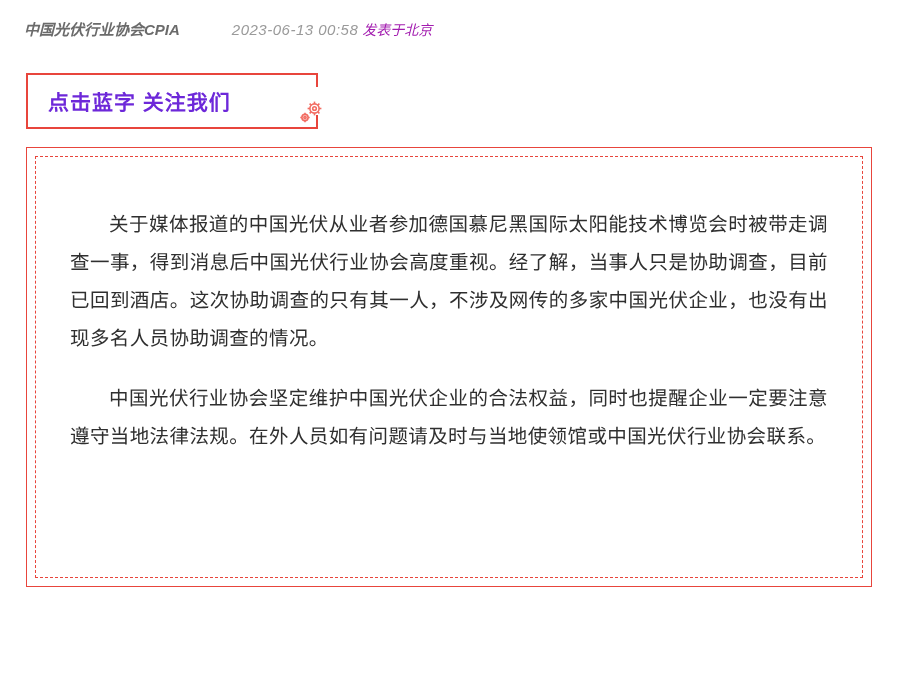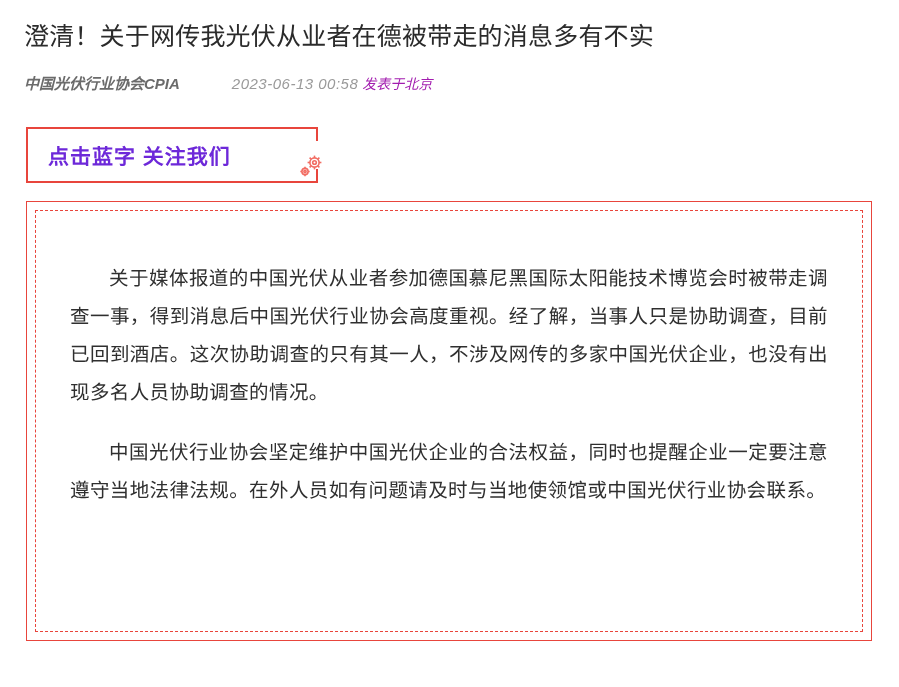--- a/index.html
+++ b/index.html
@@ -132,21 +132,20 @@
   }
   .para:last-child {
     margin-bottom: 0;
   }
 </style>
 </head>
 <body>
 
 <div class="article">
 
-  <h1 class="article-title">澄清！关于网传我光伏从业者在德被带走的消息多有不实</h1>
 
   <div class="meta-row">
     <span class="meta-account">中国光伏行业协会CPIA</span>
     <span class="meta-date">2023-06-13 00:58</span>
     <span class="meta-location">发表于北京</span>
   </div>
 
   <div class="banner-wrap">
     <div class="banner-box"></div>
     <div class="banner-text">点击蓝字  关注我们</div>

